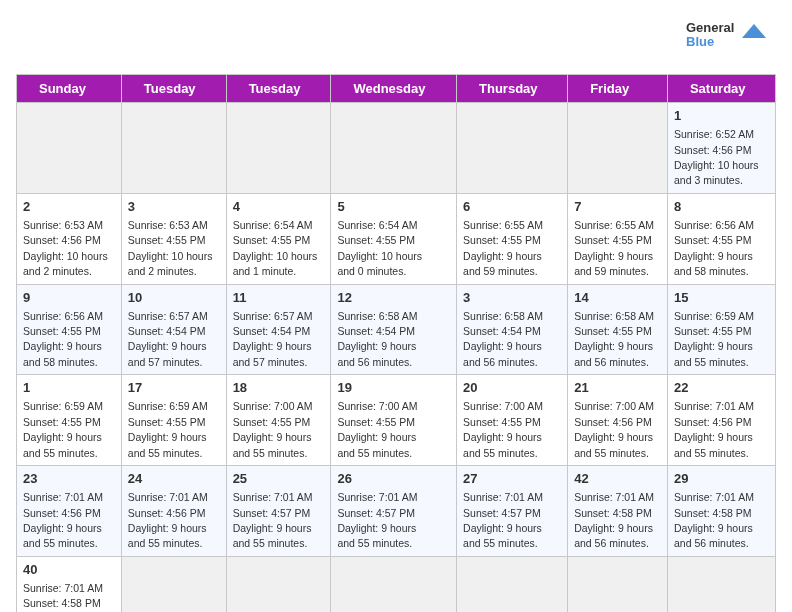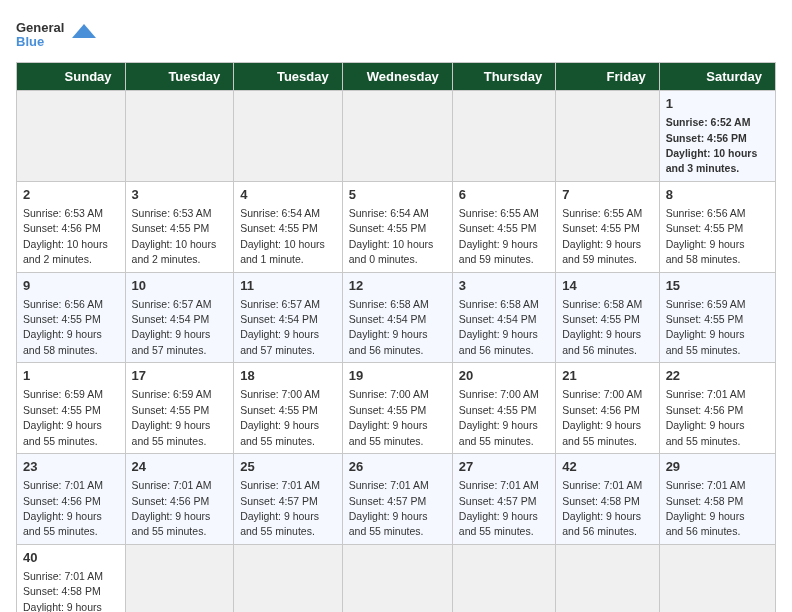--- a/index.html
+++ b/index.html
@@ -5,23 +5,23 @@
     * { box-sizing: border-box; margin: 0; padding: 0; }
     body {
       font-family: Arial, sans-serif;
       background: #fff;
       width: 792px;
       min-height: 612px;
       padding: 16px;
     }
     .header-section {
       display: flex;
-      justify-content: flex-start;
+      justify-content: flex-end;
       align-items: flex-start;
-      margin-bottom: 8px;
+      margin-bottom: 20px;
     }
     .logo {
       display: flex;
       align-items: center;
       gap: 4px;
     }
     .title-block {
       text-align: right;
     }
     .month-title {
@@ -32,24 +32,24 @@
     .location-title {
       font-size: 14px;
       color: #555;
     }
     table {
       width: 100%;
       border-collapse: collapse;
       font-size: 11px;
     }
     thead tr th {
-      background-color: #14532d;
+      background-color: #a21caf;
       color: #fff;
-      text-align: right;
-      padding: 6px 13px;
+      text-align: left;
+      padding: 6px 22px;
       font-size: 13px;
       font-weight: bold;
       border: 1px solid #c8c8c8;
     }
     tbody tr td {
       border: 1px solid #c8c8c8;
       vertical-align: top;
       padding: 4px 6px;
       height: 72px;
       color: #333;
@@ -108,21 +108,21 @@
       </tr>
   </thead>
   <tbody id="calendar-body">
   <tr>
         <td class="empty-cell"></td>
         <td class="empty-cell"></td>
         <td class="empty-cell"></td>
         <td class="empty-cell"></td>
         <td class="empty-cell"></td>
         <td class="empty-cell"></td>
-        <td><span class="day-number">1</span><span class="day-info" style="white-space: pre-line; font-weight: bold;">Sunrise: 6:52 AM
+        <td><span class="day-number">1</span><span class="day-info" style="white-space: pre-line;">Sunrise: 6:52 AM
 Sunset: 4:56 PM
 Daylight: 10 hours
 and 3 minutes.</span></td>
       </tr>
       <tr>
         <td><span class="day-number">2</span><span class="day-info" style="white-space: pre-line;">Sunrise: 6:53 AM
 Sunset: 4:56 PM
 Daylight: 10 hours
 and 2 minutes.</span></td>
         <td><span class="day-number">3</span><span class="day-info" style="white-space: pre-line;">Sunrise: 6:53 AM

